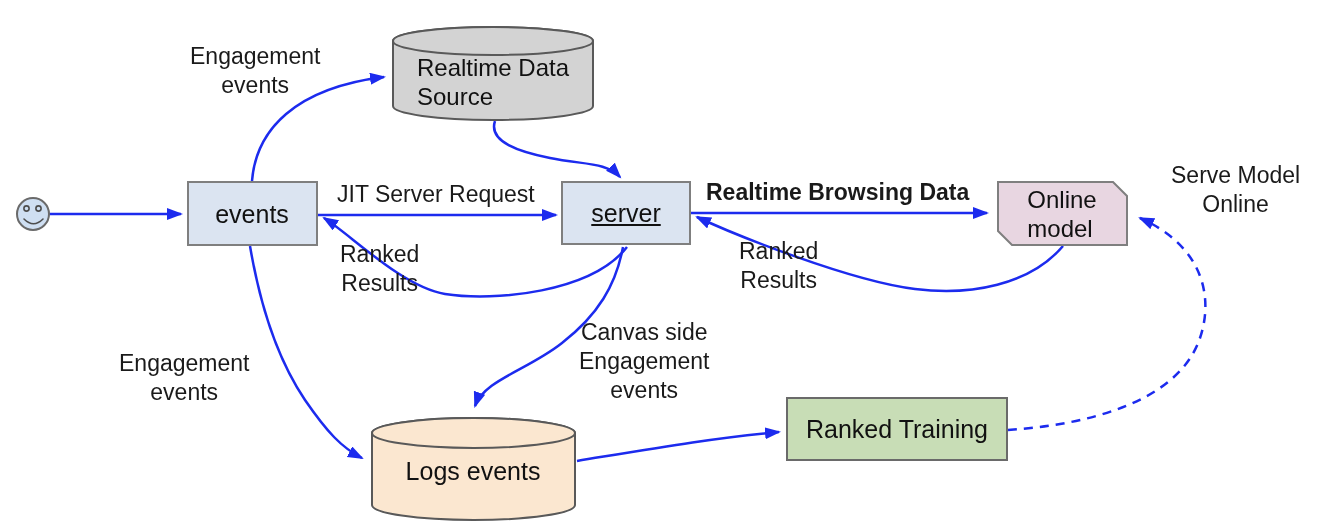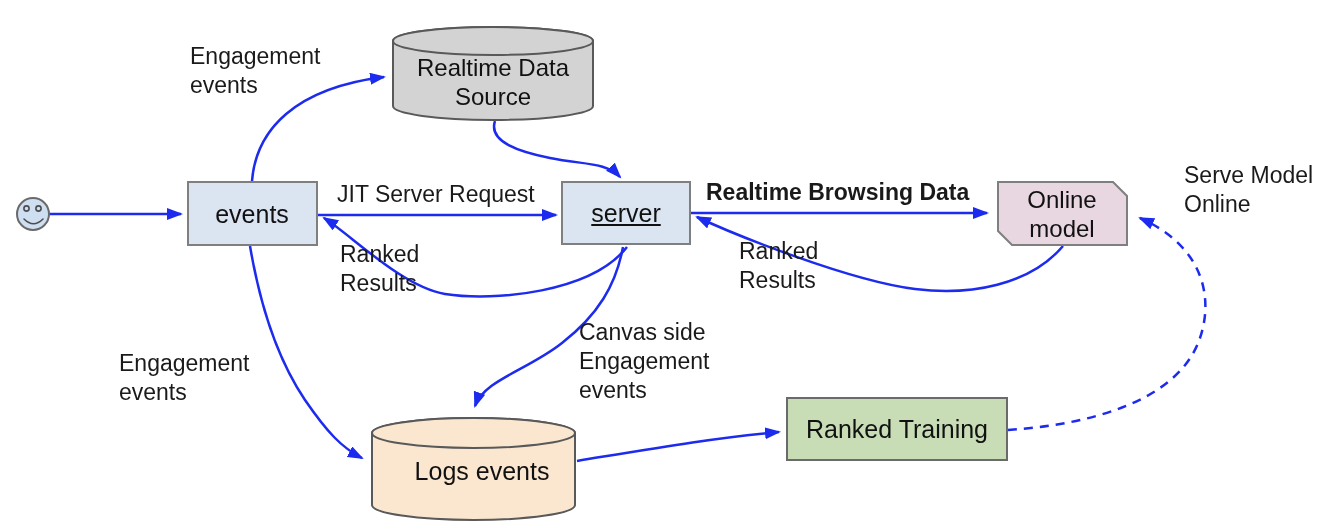--- a/index.html
+++ b/index.html
@@ -9,33 +9,32 @@
     height: 532px;
     background: #ffffff;
     font-family: "Liberation Sans", sans-serif;
     color: #1a1a1a;
     overflow: hidden;
   }
   #diagram-svg { position: absolute; left: 0; top: 0; }
   .node-label {
     position: absolute;
     transform: translate(-50%, -50%);
-    text-align: center;
     white-space: pre-line;
     font-size: 25px;
     line-height: 30px;
     color: #111111;
   }
   .edge-label {
     position: absolute;
     white-space: pre-line;
     font-size: 23px;
     line-height: 29px;
     color: #1a1a1a;
-    text-align: left;
+    text-align: center;
   }
 </style>
 </head>
 <body>
 
 <div id="canvas">
 
   <svg id="diagram-svg" width="1336" height="532" viewBox="0 0 1336 532">
     <defs>
       <marker id="arrow" markerUnits="userSpaceOnUse" markerWidth="20" markerHeight="16" refX="14" refY="6" orient="auto">
@@ -82,32 +81,32 @@
 
     <rect x="787" y="398" width="220" height="62" fill="#c8ddb6" stroke="#6a6a6a" stroke-width="2"></rect>
   </svg>
 
   <div class="node-label" style="left:252px; top:214px;">events</div>
   <div class="node-label" style="left:626px; top:213px;text-decoration:underline;">server</div>
   <div class="node-label" style="left:493px; top:82px; font-size:24px; line-height:29px;">Realtime Data
 Source</div>
   <div class="node-label" style="left:1062px; top:214px; font-size:24px; line-height:29px;">Online
 model</div>
-  <div class="node-label" style="left:473px; top:471px;margin-left:9px;">Logs events</div>
+  <div class="node-label" style="left:473px; top:471px;">Logs events</div>
   <div class="node-label" style="left:897px; top:429px;">Ranked Training</div>
 
   <div class="edge-label" style="left:190px; top:42px;">Engagement
 events</div>
   <div class="edge-label" style="left:337px; top:180px;">JIT Server Request</div>
   <div class="edge-label" style="left:340px; top:240px;">Ranked
 Results</div>
   <div class="edge-label" style="left:706px; top:178px;font-weight:bold;">Realtime Browsing Data</div>
   <div class="edge-label" style="left:739px; top:237px;">Ranked
 Results</div>
-  <div class="edge-label" style="left:1171px; top:161px;margin-left:13px;">Serve Model
+  <div class="edge-label" style="left:1171px; top:161px;">Serve Model
 Online</div>
   <div class="edge-label" style="left:119px; top:349px;">Engagement
 events</div>
   <div class="edge-label" style="left:579px; top:318px;">Canvas side
 Engagement
 events</div>
 
 </div>
 
 </body></html>

